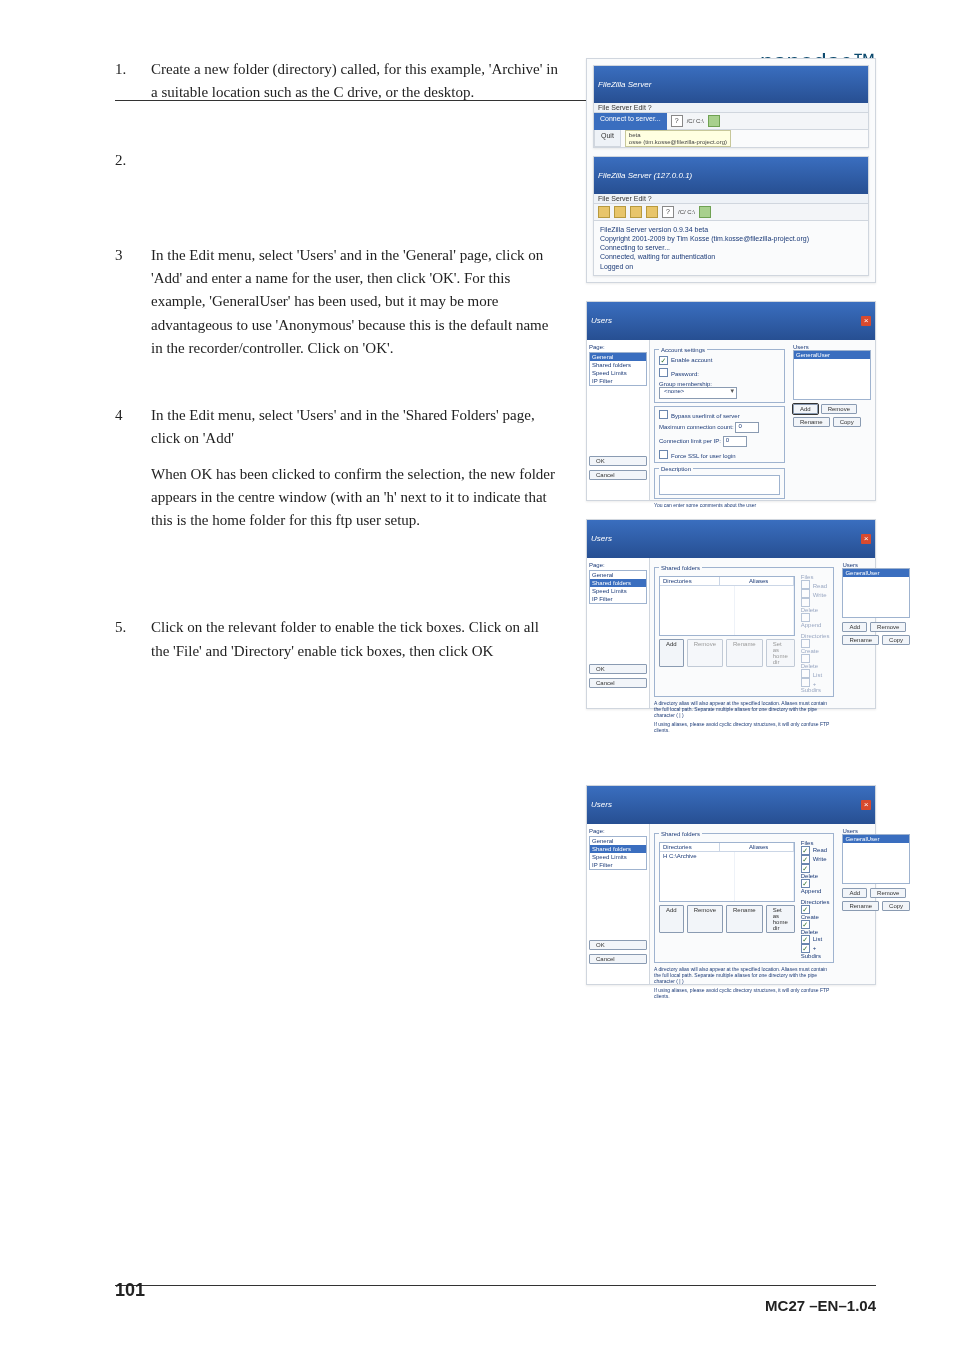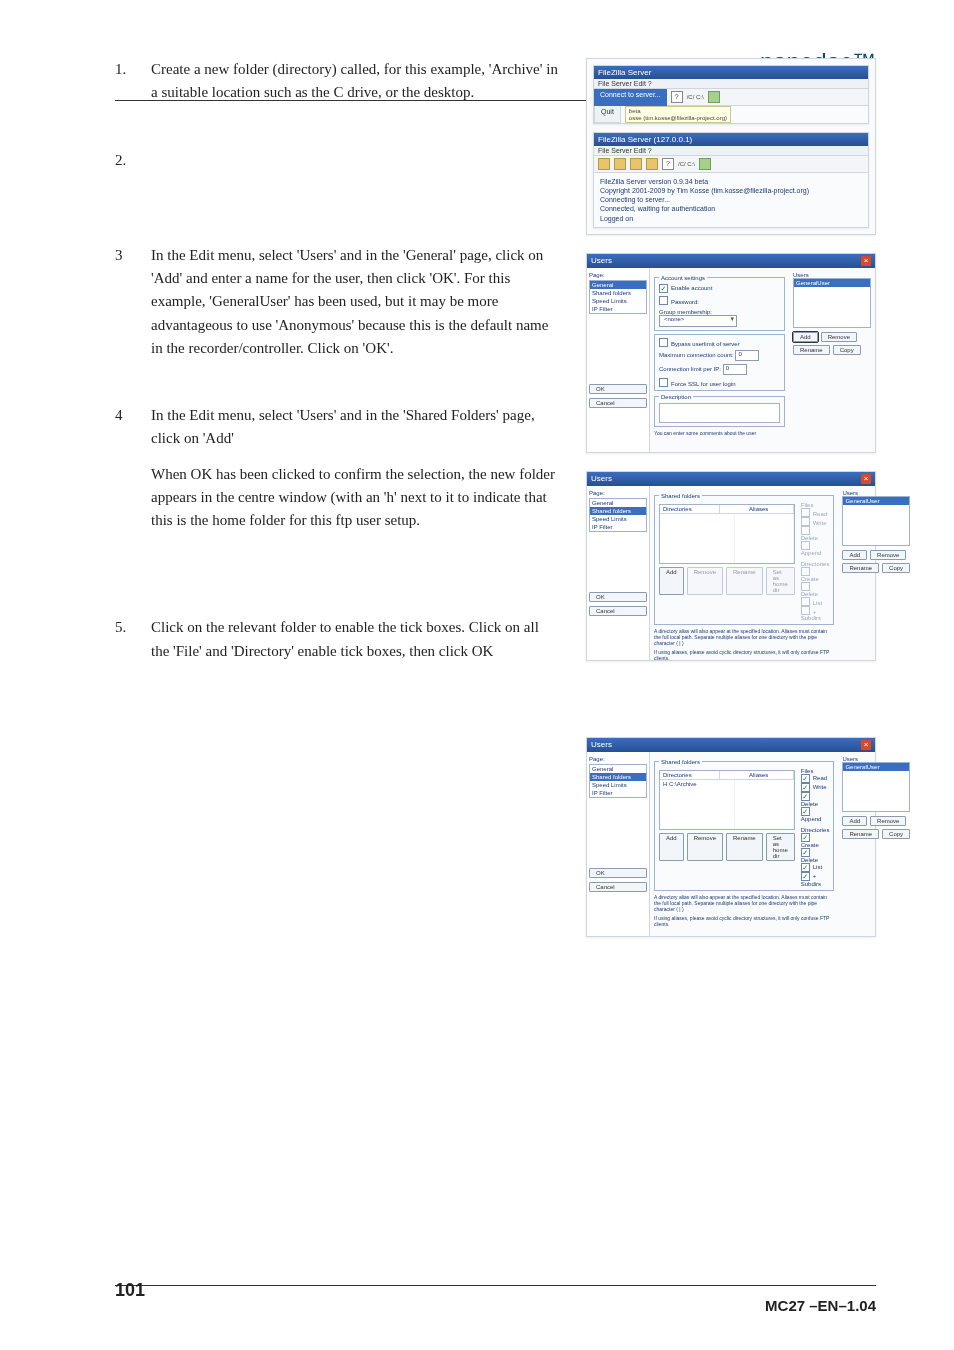--- a/index.html
+++ b/index.html
@@ -81,24 +81,25 @@
     font-family: Tahoma, Arial, sans-serif;
     font-size: 7px;
     color: #444;
     position: relative;
     box-sizing: border-box;
   }
   .placeholder .titlebar {
     background: linear-gradient(#3a6ebf, #274f92);
     color: #fff;
     font-size: 8px;
-    padding: 2px 4px;
+    padding: 14px 4px;
     display: flex;
     justify-content: space-between;
     align-items: center;
+    font-style: italic;
   }
   .placeholder .titlebar .closex {
     background: #d84a2e;
     color: #fff;
     width: 10px;
     height: 10px;
     line-height: 10px;
     text-align: center;
     font-size: 8px;
     border-radius: 1px;

